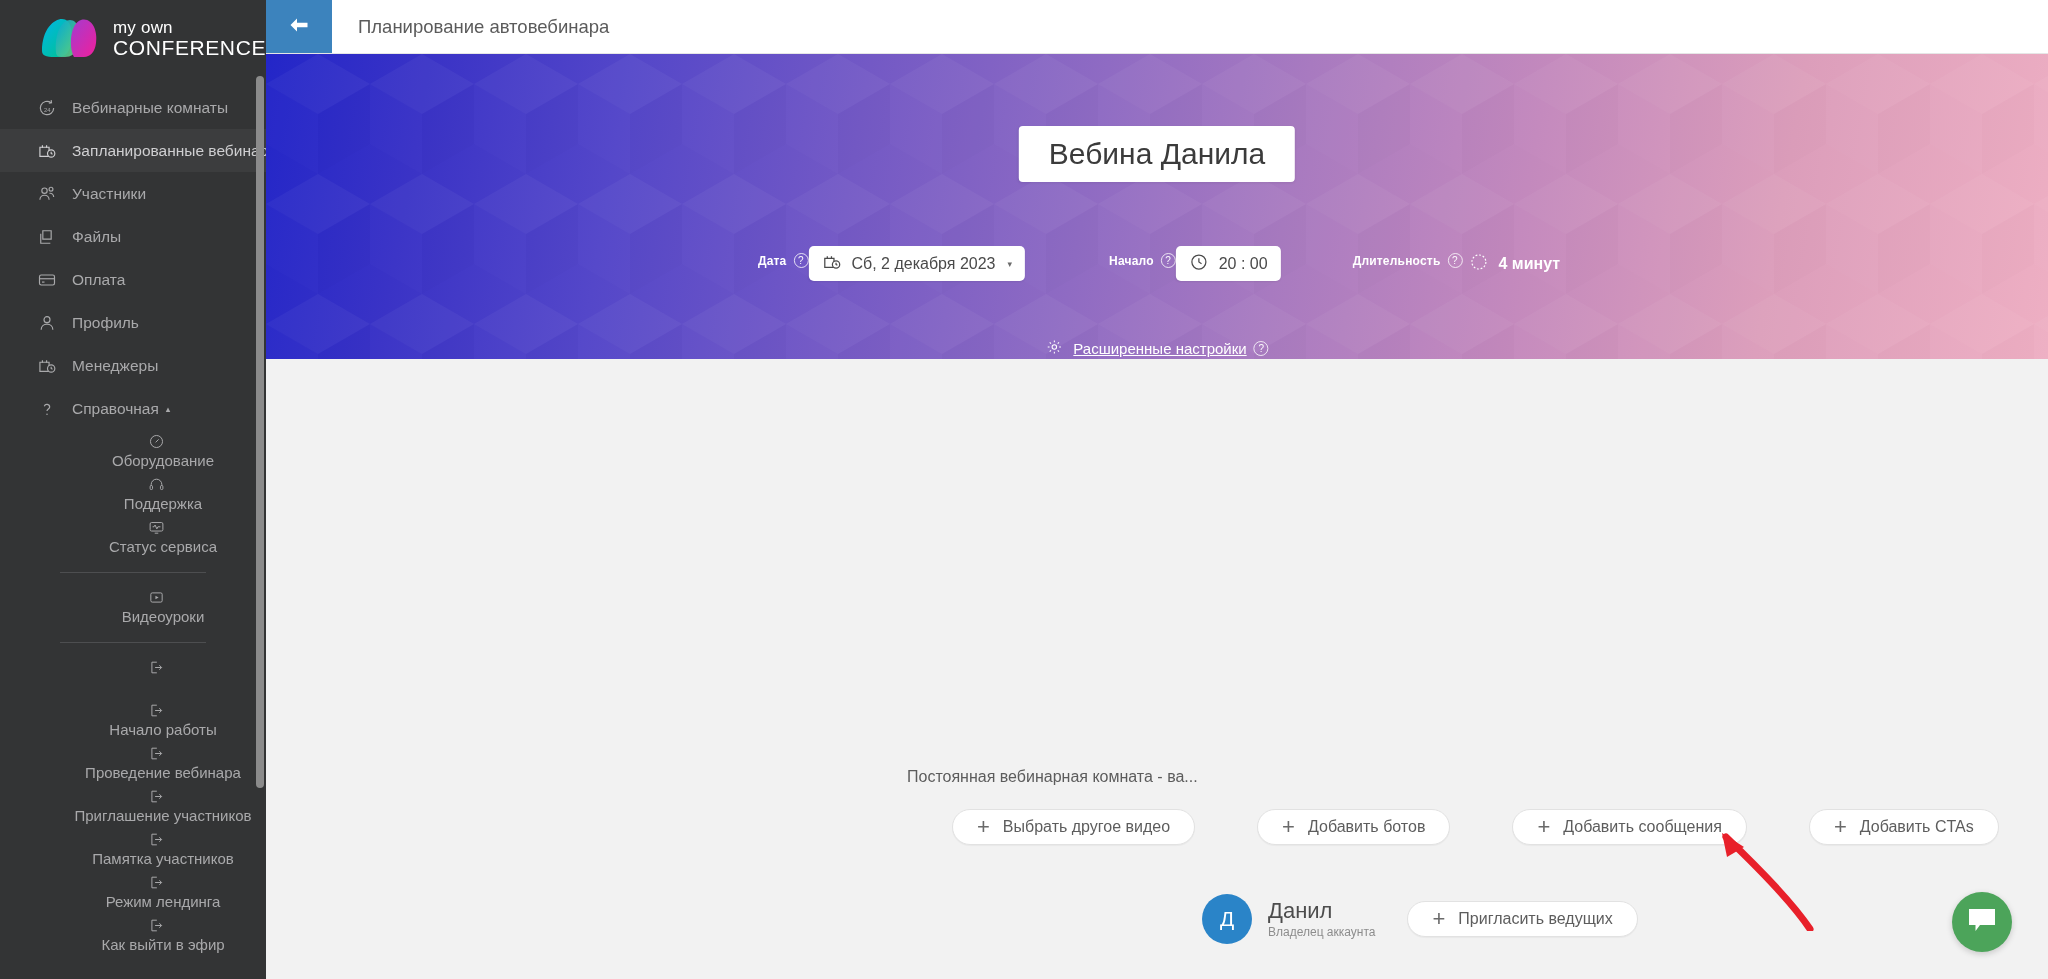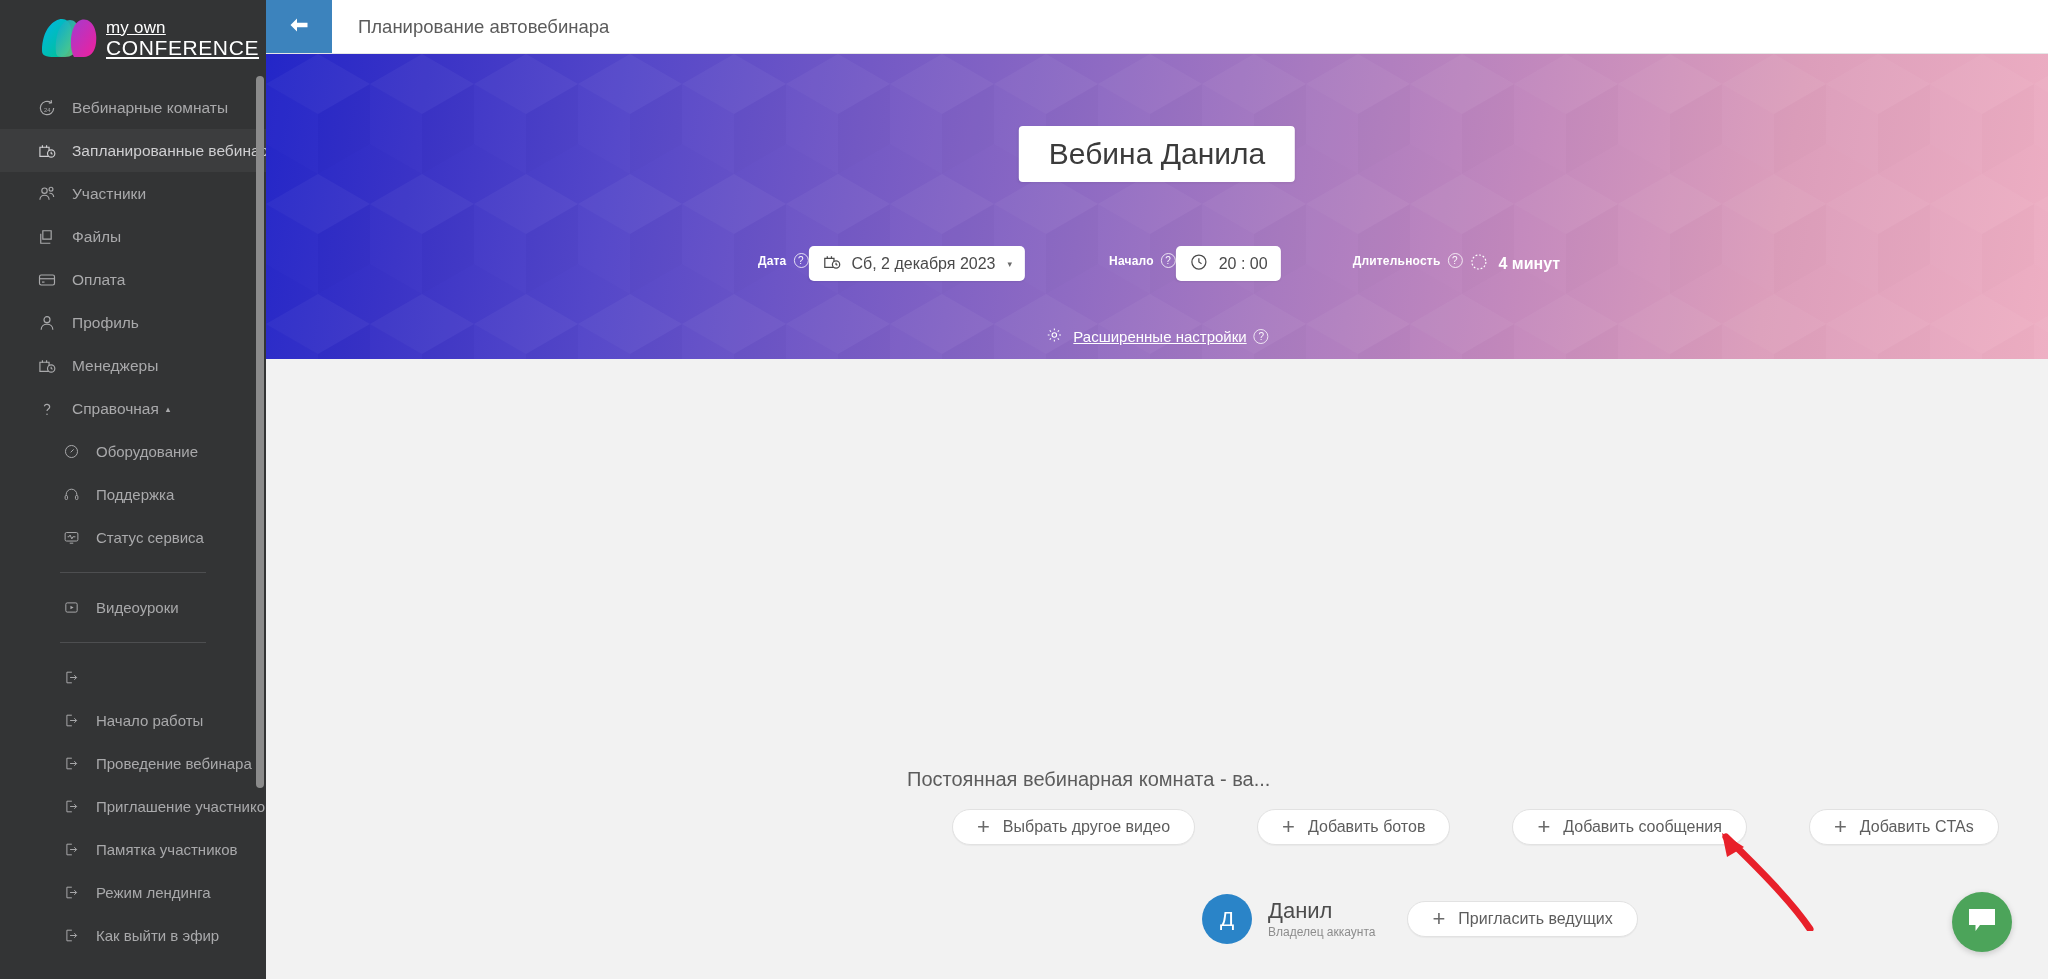--- a/index.html
+++ b/index.html
@@ -19,21 +19,21 @@
     flex: 0 0 266px;
     overflow: hidden;
   }
   .logo-wrap {
     height: 60px;
     display: flex; align-items: center;
     padding-left: 40px;
     margin-top: 8px;
   }
   .logo-mark { width: 64px; height: 42px; flex: 0 0 64px; }
-  .logo-text { margin-left: 2px; color: #fff; line-height: 1.0; text-decoration: underline; }
+  .logo-text { margin-left: 9px; color: #fff; line-height: 1.0; }
   .logo-text .l1 { font-size: 17px; letter-spacing: .2px; display:block; font-weight: 400;}
   .logo-text .l2 { font-size: 21px; letter-spacing: .6px; display:block; margin-top:1px;}
 
   .nav { margin-top: 18px; }
   .nav-item {
     position: relative;
     display: flex; align-items: center;
     height: 43px;
     padding-left: 36px;
     color: #a9a9ab;
@@ -41,21 +41,21 @@
     cursor: pointer;
     white-space: nowrap;
   }
   .nav-item.active { background: #3c3d3e; color: #cfcfd1; }
   .nav-item .ico {
     width: 22px; height: 22px; flex: 0 0 22px;
     margin-right: 14px;
     display: flex; align-items: center; justify-content: center;
   }
   .nav-item .ico svg { width: 20px; height: 20px; display:block; }
-  .nav-item.sub { padding-left: 60px; font-size: 15px; height: 43px; }
+  .nav-item.sub { padding-left: 60px; font-size: 15px; height: 43px; flex-direction: column; }
   .nav-item.sub .ico svg { width: 17px; height: 17px; }
   .caret-up { margin-left: 7px; font-size: 9px; color:#a9a9ab; }
 
   .nav-sep {
     height: 1px; background: #4d4e50;
     margin: 13px 60px 13px 60px;
   }
 
   .sb-track {
     position: absolute; top: 76px; left: 256px;
@@ -139,34 +139,34 @@
   .pill .caret { margin-left: 12px; font-size: 9px; color: #6b6b6b; }
   .duration {
     display: flex; align-items: center;
     height: 35px; font-size: 16px; font-weight: bold; color: #ffffff;
     padding-left: 6px;
   }
   .duration svg { width: 20px; height: 20px; margin-right: 10px; }
   .gap-a { width: 80px; } .gap-b { width: 68px; }
 
   .adv-settings {
-    position: absolute; top: 272px; left: 50%;
+    position: absolute; top: 284px; left: 50%;
     transform: translateX(-50%);
     display: flex; align-items: center;
     color: #fff; font-size: 15px; white-space: nowrap;
     cursor: pointer;
   }
   .adv-settings svg { width: 18px; height: 18px; margin-right: 10px; }
   .adv-settings .lbl { text-decoration: underline; }
 
   
   .content { position: relative; padding-top: 0; }
   .room-note {
     position: absolute; left: 641px; top: 409px;
-    font-size: 20px; color: #5c5c5c; white-space: nowrap;
+    font-size: 16px; color: #5c5c5c; white-space: nowrap;
   }
 
   .btn-row {
     position: absolute; top: 450px; left: 686px;
     display: flex; align-items: center;
   }
   .btn-row .spacer { width: 62px; }
 
   .wbtn {
     display: inline-flex; align-items: center; justify-content: center;

